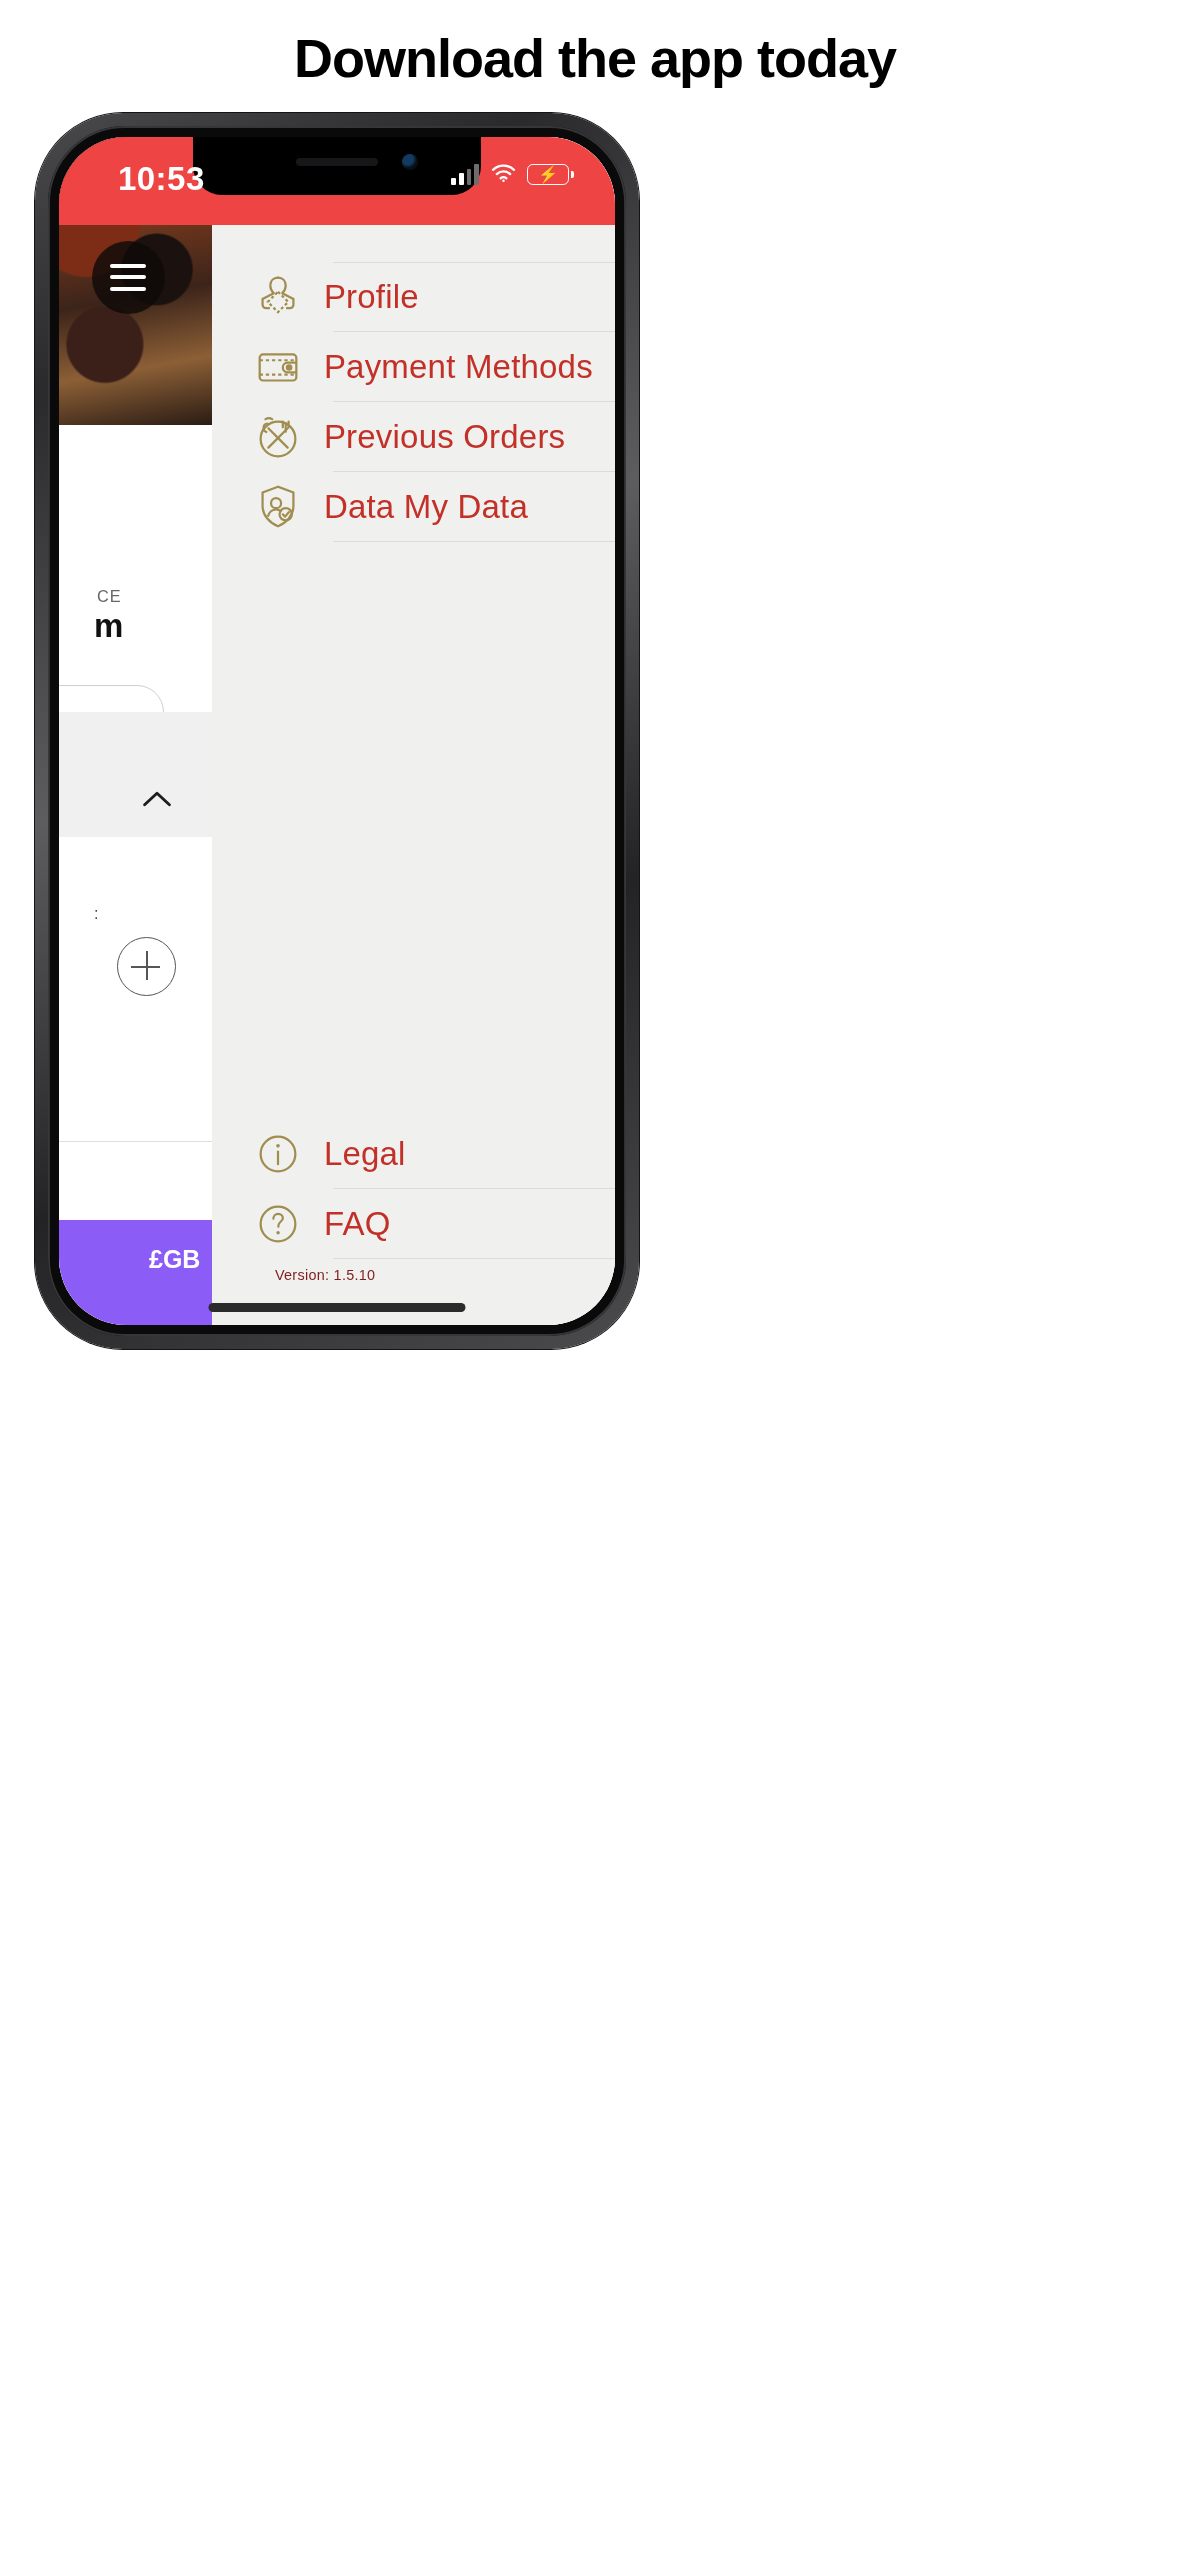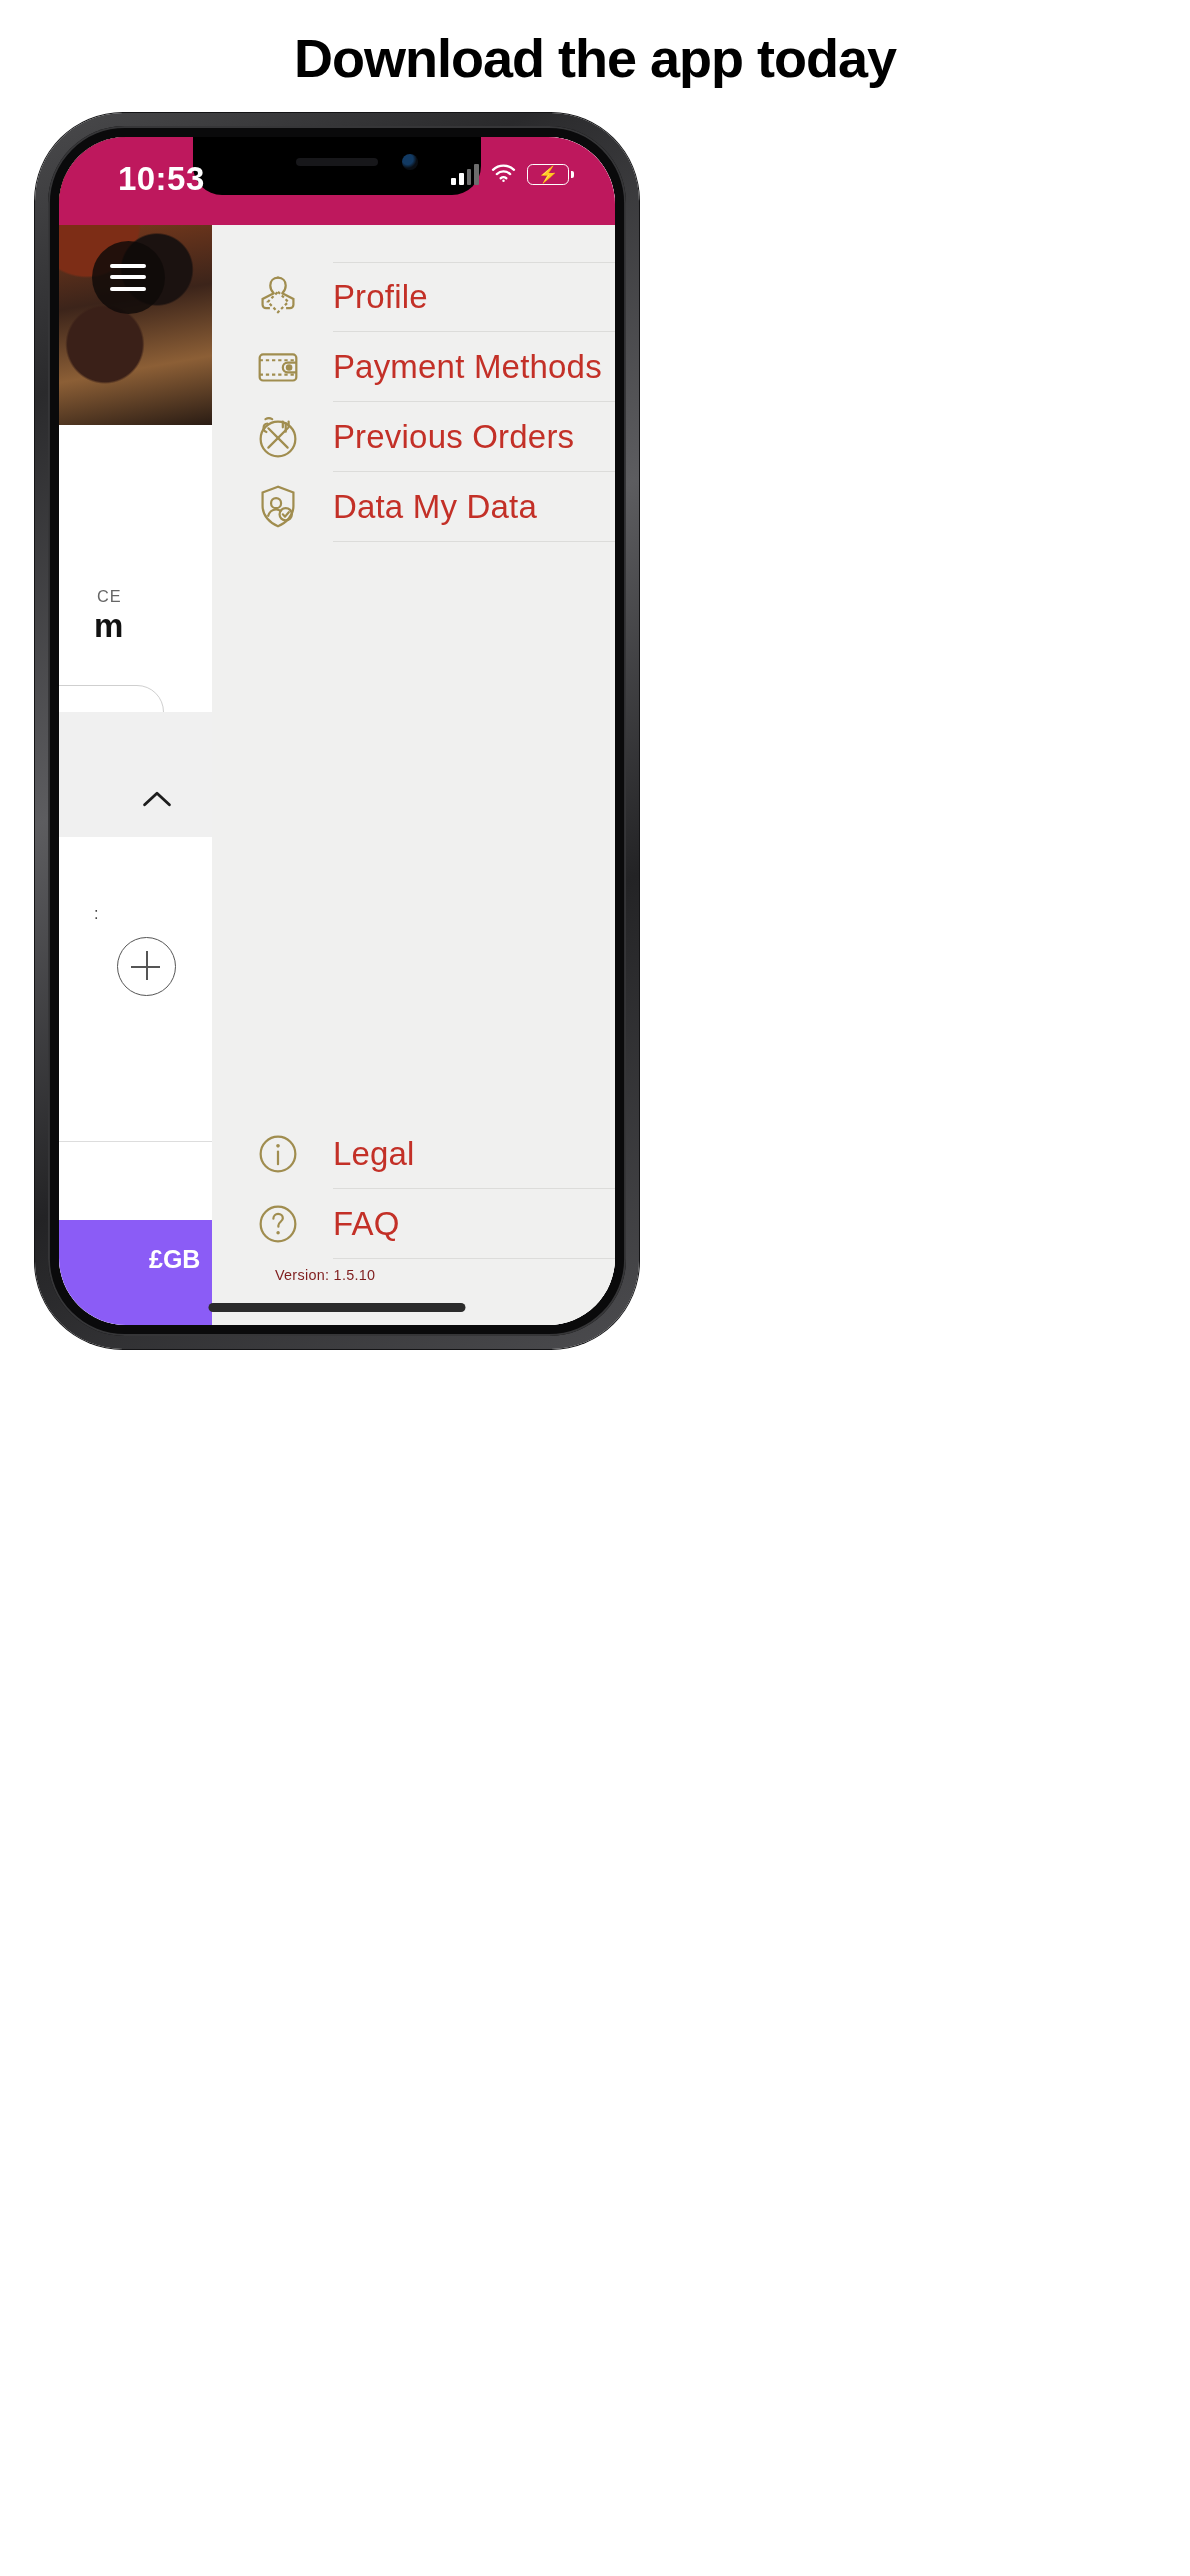--- a/index.html
+++ b/index.html
@@ -78,21 +78,21 @@
 
   
   .drawer{
     position:absolute; left:153px; top:0; right:0; bottom:0;
     background:#f0f0ef;
   }
 
   
   .statusbar{
     position:absolute; left:0; top:0; width:100%; height:88px;
-    background:#be185d; z-index:6;text-align:right;
+    background:#ef4444; z-index:6;text-align:right;
   }
   .sb-time{
     position:absolute; left:59px; top:23px;
     color:#fff; font-size:33px; font-weight:bold; letter-spacing:0.5px;
   }
   .notch{
     position:absolute; left:50%; transform:translateX(-50%); top:0;
     width:288px; height:58px; background:#000;
     border-bottom-left-radius:29px; border-bottom-right-radius:29px;
   }
@@ -143,21 +143,21 @@
   .menu-bottom{ position:absolute; left:0; bottom:42px; width:100%; }
   .mi{
     display:flex; align-items:center; height:70px;
     padding-left:33px; position:relative;
   }
   .mi .ic{
     width:67px; flex:0 0 67px; display:flex;
     align-items:center; justify-content:center;
   }
   .mi .lbl{
-    margin-left:21px; font-size:33px; color:#c33027;
+    margin-left:12px; font-size:33px; color:#c33027;
     letter-spacing:0.2px; white-space:nowrap;
   }
   .mi .rule{
     position:absolute; left:121px; right:0; bottom:0;
     height:1px; background:#dcdcda;
   }
   .mi.first .rule-top{
     position:absolute; left:121px; right:0; top:0; height:1px; background:#dcdcda;
   }
   .version{

